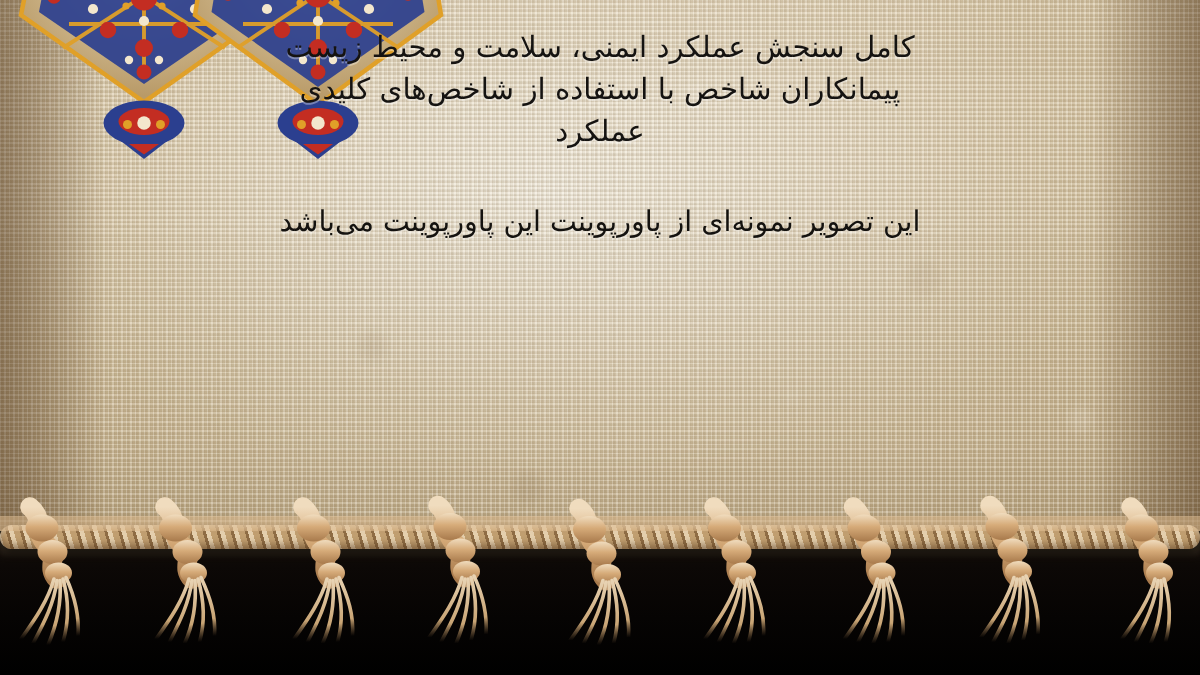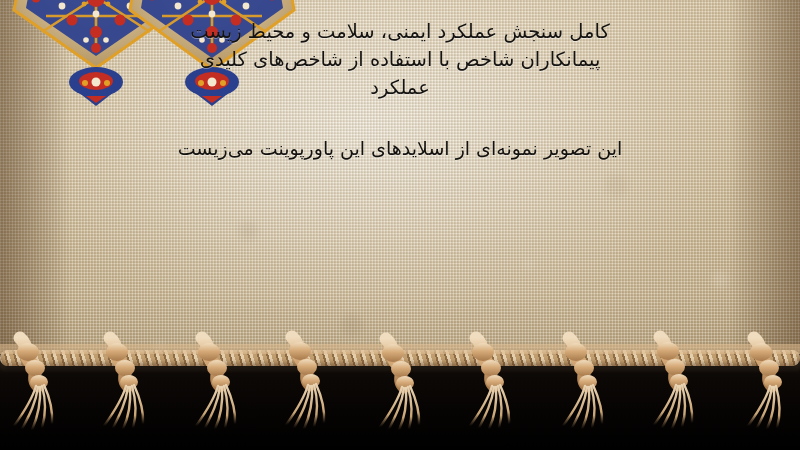--- a/index.html
+++ b/index.html
@@ -291,21 +291,21 @@
 
   <div class="text-wrap">
 
     <div class="title-block">
       <span class="title-line">کامل سنجش عملکرد ایمنی، سلامت و محیط زیست</span>
       <span class="title-line">پیمانکاران شاخص با استفاده از شاخص‌های کلیدی</span>
       <span class="title-line">عملکرد</span>
     </div>
 
     <div class="body-block">
-      <span class="body-line">این تصویر نمونه‌ای از اسلایدهای این پاورپوینت می‌زیست</span>
+      <span class="body-line">این تصویر نمونه‌ای از پاورپوینت این پاورپوینت می‌باشد</span>
     </div>
 
   </div>
 
   <div class="bottom-band">
     <div class="band-top-glow"></div>
   </div>
 
   <div class="cord"></div>
 

